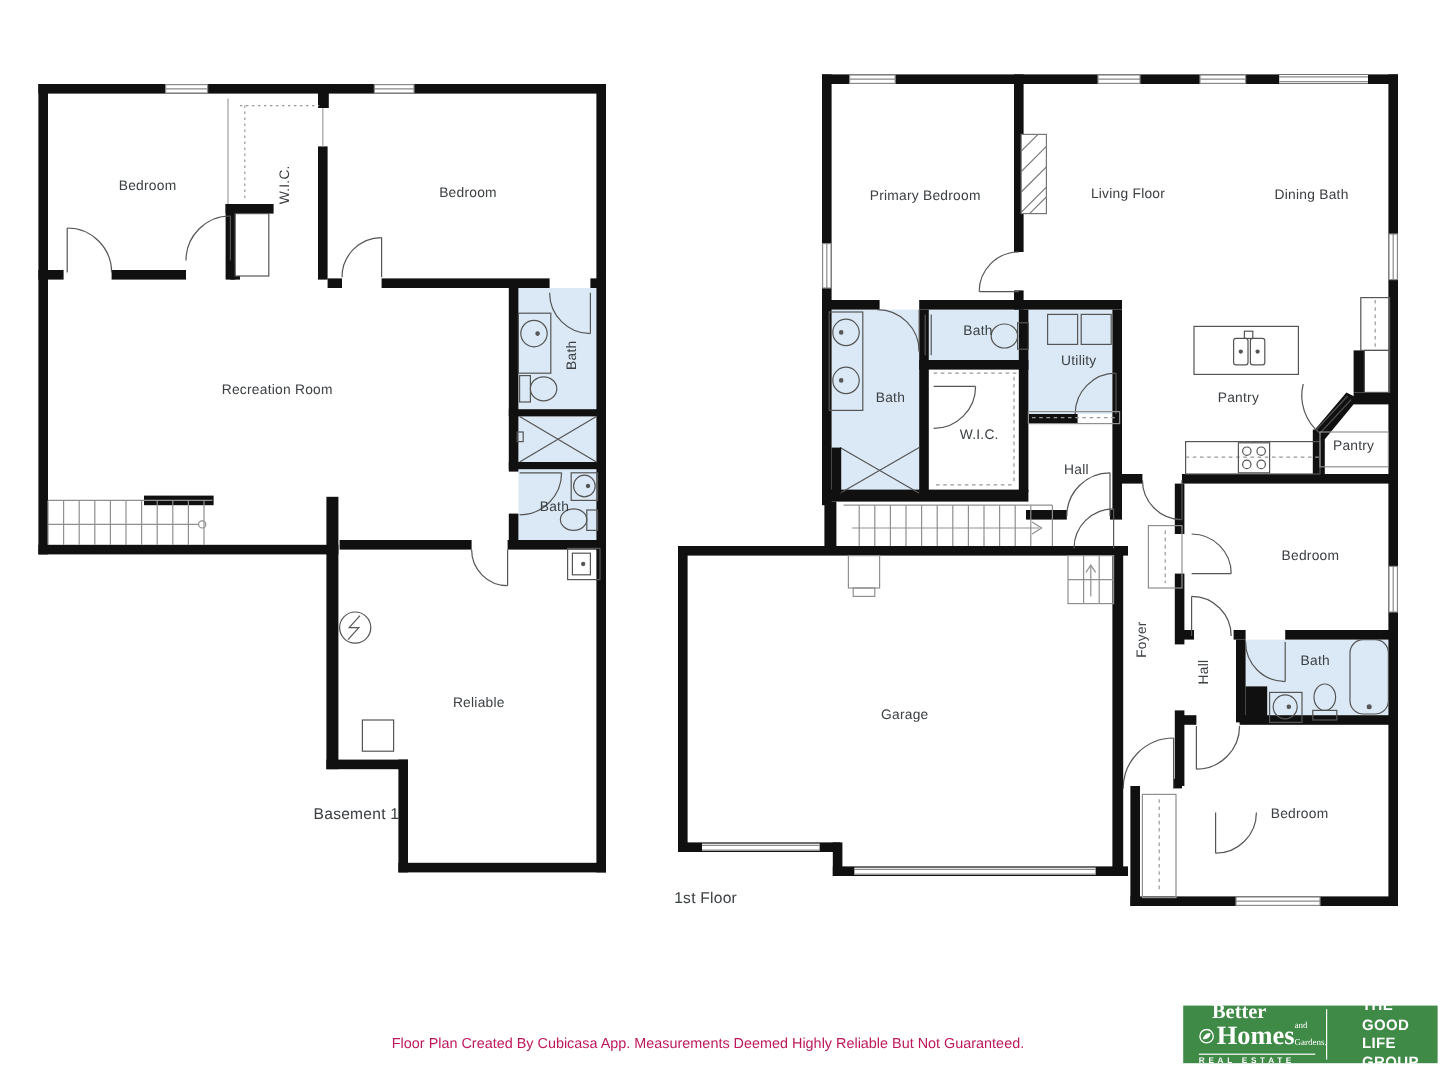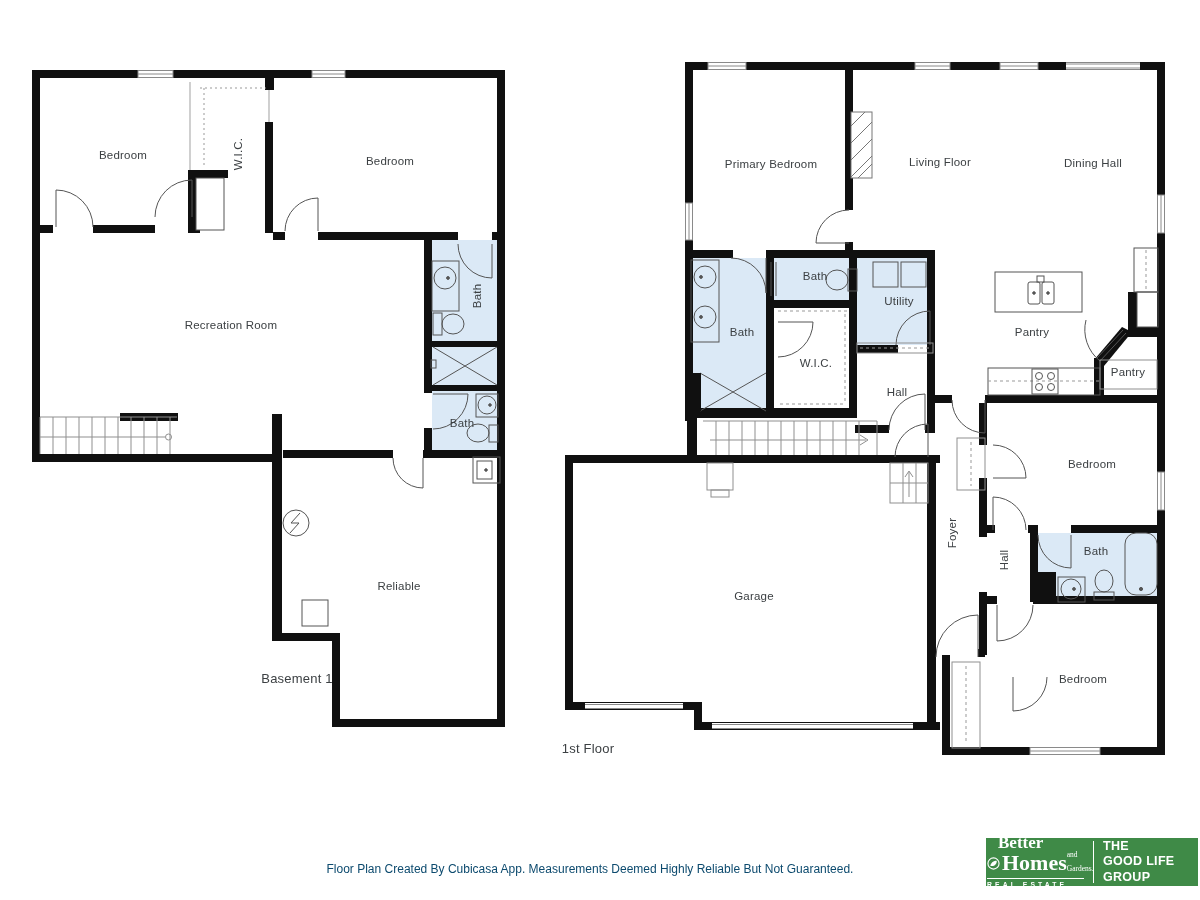--- a/index.html
+++ b/index.html
@@ -8,34 +8,34 @@
   }
   html,body{margin:0;padding:0;background:#fff;}
   #stage{position:relative;width:1200px;height:900px;background:#fff;overflow:hidden;
          font-family:"Liberation Sans","DejaVu Sans",sans-serif;}
   #plan-svg{position:absolute;left:0;top:0;}
   .lbl{position:absolute;transform:translate(-50%,-50%);font-size:11.5px;color:var(--label);
        white-space:nowrap;letter-spacing:.2px;}
   .lbl.rot{transform:translate(-50%,-50%) rotate(-90deg);}
   .plan-title{font-size:13px;}
   .disclaimer{position:absolute;left:180px;top:862px;width:820px;text-align:center;
-              font-size:12px;color:#0c4a6e;}
+              font-size:12px;color:#be185d;}
   .logo{position:absolute;left:986px;top:838px;width:212px;height:48px;background:var(--logo-green);
-        display:flex;align-items:center;box-sizing:border-box;padding-left:1px;color:#fff;}
+        display:flex;align-items:center;box-sizing:border-box;padding-left:13px;color:#fff;}
   .bhg{width:97px;flex:0 0 auto;}
   .bhg-better{font-family:"Liberation Serif","DejaVu Serif",serif;font-weight:700;font-size:17px;
               line-height:13px;margin-left:11px;}
   .bhg-homes-row{display:flex;align-items:center;line-height:14px;}
   .bhg-homes{font-family:"Liberation Serif","DejaVu Serif",serif;font-weight:700;font-size:22px;}
   .bhg-gardens{font-family:"Liberation Serif","DejaVu Serif",serif;font-size:7.5px;text-align:left;
                margin:-1px 2px 1px auto;}
   .bhg-rule{height:1px;background:#fff;margin:1px 0 2px 0;}
   .bhg-re{font-size:6.8px;font-weight:700;letter-spacing:3.1px;}
   .logo-divider{width:1px;height:42px;background:#fff;margin:0 9px;flex:0 0 auto;}
-  .glg{font-weight:700;font-size:12.5px;line-height:15.5px;letter-spacing:.3px;}
+  .glg{font-weight:700;font-size:12.5px;line-height:15.5px;letter-spacing:.3px;margin-left:20px;}
   .leaf-icon{margin-right:2px;flex:0 0 auto;}
 </style>
 </head>
 <body>
 
 <div id="stage">
 
 <svg id="plan-svg" width="1200" height="900" viewBox="0 0 1200 900">
 
   <g>
@@ -371,21 +371,21 @@
 <div class="lbl rot" style="left:238px;top:154px">W.I.C.</div>
 <div class="lbl" style="left:390px;top:161px">Bedroom</div>
 <div class="lbl" style="left:231px;top:325px">Recreation Room</div>
 <div class="lbl rot" style="left:477px;top:296px">Bath</div>
 <div class="lbl" style="left:462px;top:423px">Bath</div>
 <div class="lbl" style="left:399px;top:586px">Reliable</div>
 <div class="lbl plan-title" style="left:297px;top:678px">Basement 1</div>
 
 <div class="lbl" style="left:771px;top:164px">Primary Bedroom</div>
 <div class="lbl" style="left:940px;top:162px">Living Floor</div>
-<div class="lbl" style="left:1093px;top:163px">Dining Hall</div>
+<div class="lbl" style="left:1093px;top:163px">Dining Bath</div>
 <div class="lbl" style="left:742px;top:332px">Bath</div>
 <div class="lbl" style="left:815px;top:276px">Bath</div>
 <div class="lbl" style="left:899px;top:301px">Utility</div>
 <div class="lbl" style="left:816px;top:363px">W.I.C.</div>
 <div class="lbl" style="left:897px;top:392px">Hall</div>
 <div class="lbl" style="left:1032px;top:332px">Pantry</div>
 <div class="lbl" style="left:1128px;top:372px">Pantry</div>
 <div class="lbl" style="left:1092px;top:464px">Bedroom</div>
 <div class="lbl rot" style="left:952px;top:533px">Foyer</div>
 <div class="lbl rot" style="left:1004px;top:560px">Hall</div>

